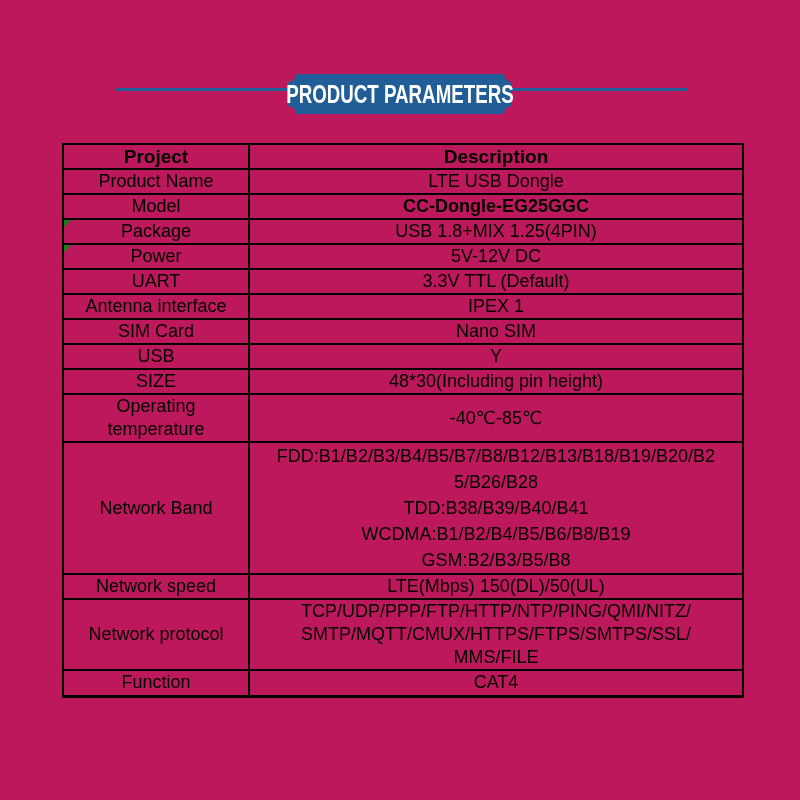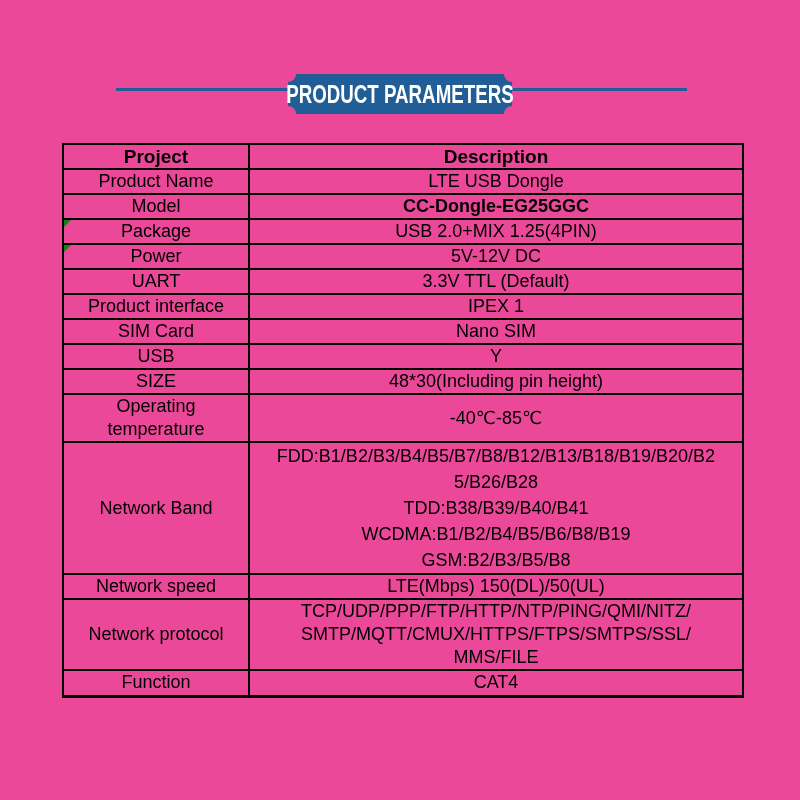--- a/index.html
+++ b/index.html
@@ -5,21 +5,21 @@
   html, body {
     margin: 0;
     padding: 0;
     background: #ffffff;
     font-family: "Liberation Sans", "DejaVu Sans", sans-serif;
   }
   .page {
     position: relative;
     width: 800px;
     height: 800px;
-    background: #ec4899;
+    background: #be185d;
     overflow: hidden;
   }
 
   
   .banner-line {
     position: absolute;
     left: 116px;
     top: 88px;
     width: 571px;
     height: 3px;
@@ -137,35 +137,35 @@
         <td><span>LTE USB Dongle</span></td>
       </tr>
 
       <tr class="r-std">
         <td><span>Model</span></td>
         <td><span class="bold">CC-Dongle-EG25GGC</span></td>
       </tr>
 
       <tr class="r-std">
         <td><span class="corner-marker"></span><span>Package</span></td>
-        <td><span>USB 2.0+MIX 1.25(4PIN)</span></td>
+        <td><span>USB 1.8+MIX 1.25(4PIN)</span></td>
       </tr>
 
       <tr class="r-std">
         <td><span class="corner-marker"></span><span>Power</span></td>
         <td><span>5V-12V DC</span></td>
       </tr>
 
       <tr class="r-std">
         <td><span>UART</span></td>
         <td><span>3.3V TTL (Default)</span></td>
       </tr>
 
       <tr class="r-std">
-        <td><span>Product interface</span></td>
+        <td><span>Antenna interface</span></td>
         <td><span>IPEX 1</span></td>
       </tr>
 
       <tr class="r-std">
         <td><span>SIM Card</span></td>
         <td><span>Nano SIM</span></td>
       </tr>
 
 
       <tr class="r-std">

